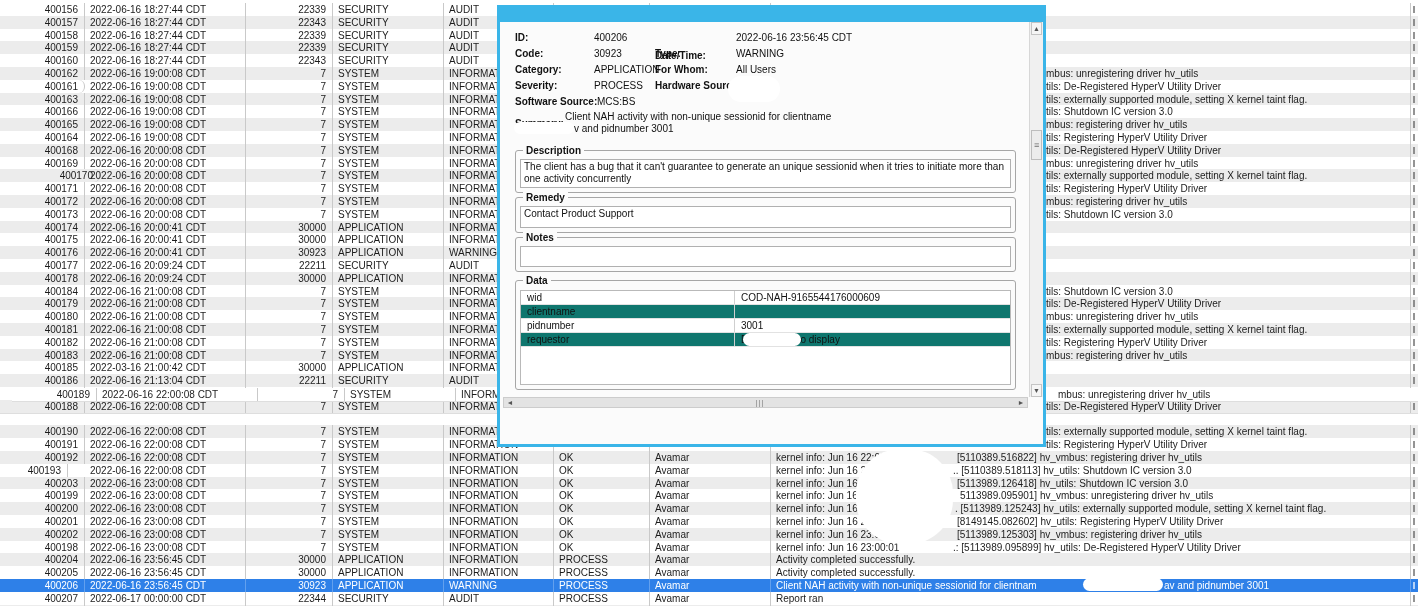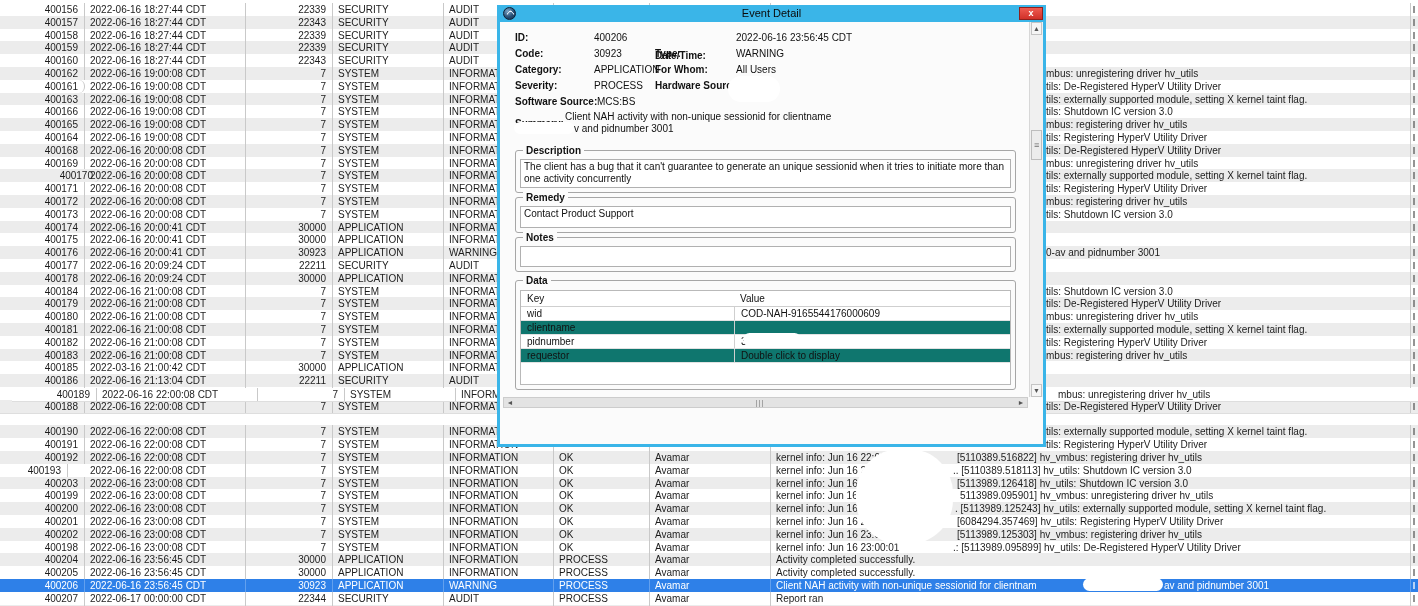--- a/index.html
+++ b/index.html
@@ -293,21 +293,20 @@
       <div class="sliver"></div>
     </div>
     <div class="t-row alt" style="top: 246.2px;">
       <div class="t-cell r" style="left: 0px; width: 85px;">400176</div>
       <div class="t-cell " style="left: 85px; width: 161px;">2022-06-16 20:00:41 CDT</div>
       <div class="t-cell r" style="left: 246px; width: 87px;">30923</div>
       <div class="t-cell " style="left: 333px; width: 111px;">APPLICATION</div>
       <div class="t-cell " style="left: 444px; width: 110px;">WARNING</div>
       <div class="t-cell " style="left: 554px; width: 96px;"></div>
       <div class="t-cell " style="left: 650px; width: 121px;"></div>
-      <div class="t-cell t-msg" style="left: 771px; width: 640px;"><span></span><span class="tail">0-av and pidnumber 3001</span></div>
       <div class="sliver"></div>
     </div>
     <div class="t-row" style="top: 259px;">
       <div class="t-cell r" style="left: 0px; width: 85px;">400177</div>
       <div class="t-cell " style="left: 85px; width: 161px;">2022-06-16 20:09:24 CDT</div>
       <div class="t-cell r" style="left: 246px; width: 87px;">22211</div>
       <div class="t-cell " style="left: 333px; width: 111px;">SECURITY</div>
       <div class="t-cell " style="left: 444px; width: 110px;">AUDIT</div>
       <div class="t-cell " style="left: 554px; width: 96px;"></div>
       <div class="t-cell " style="left: 650px; width: 121px;"></div>
@@ -524,21 +523,21 @@
       <div class="sliver"></div>
     </div>
     <div class="t-row" style="top: 515px;">
       <div class="t-cell r" style="left: 0px; width: 85px;">400201</div>
       <div class="t-cell " style="left: 85px; width: 161px;">2022-06-16 23:00:08 CDT</div>
       <div class="t-cell r" style="left: 246px; width: 87px;">7</div>
       <div class="t-cell " style="left: 333px; width: 111px;">SYSTEM</div>
       <div class="t-cell " style="left: 444px; width: 110px;">INFORMATION</div>
       <div class="t-cell " style="left: 554px; width: 96px;">OK</div>
       <div class="t-cell " style="left: 650px; width: 121px;">Avamar</div>
-      <div class="t-cell t-msg" style="left: 771px; width: 640px;"><span>kernel info: Jun 16 23:00:01</span><span class="msg2" style="left: 186px;">[6084294.357469] hv_utils: Registering HyperV Utility Driver</span></div>
+      <div class="t-cell t-msg" style="left: 771px; width: 640px;"><span>kernel info: Jun 16 23:00:01</span><span class="msg2" style="left: 186px;">[8149145.082602] hv_utils: Registering HyperV Utility Driver</span></div>
       <div class="sliver"></div>
     </div>
     <div class="t-row alt" style="top: 527.8px;">
       <div class="t-cell r" style="left: 0px; width: 85px;">400202</div>
       <div class="t-cell " style="left: 85px; width: 161px;">2022-06-16 23:00:08 CDT</div>
       <div class="t-cell r" style="left: 246px; width: 87px;">7</div>
       <div class="t-cell " style="left: 333px; width: 111px;">SYSTEM</div>
       <div class="t-cell " style="left: 444px; width: 110px;">INFORMATION</div>
       <div class="t-cell " style="left: 554px; width: 96px;">OK</div>
       <div class="t-cell " style="left: 650px; width: 121px;">Avamar</div>
@@ -609,25 +608,20 @@
       <div class="t-cell " style="left: 554px; width: 96px;">OK</div>
       <div class="t-cell " style="left: 650px; width: 121px;">Avamar</div>
       <div class="t-cell t-msg" style="left: 771px; width: 640px;"><span>kernel info: Jun 17 00:00:01</span></div>
     </div>
   </div>
 
 <div class="blob" style="left:856px;top:449px;width:97px;height:95px;border-radius:44px;"></div>
 <div class="blob" style="left:1083px;top:578px;width:80px;height:13px;border-radius:8px;"></div>
 
 <div id="dialog">
-  <div id="dlg-titlebar">
-    <span id="dlg-icon"></span>
-    <div id="dlg-title">Event Detail</div>
-    <div id="dlg-close">x</div>
-  </div>
   <div id="dlg-body">
 
     <span class="f-label" style="left:15px;top:10px;">ID:</span>
     <span class="f-value" style="left:94px;top:10px;">400206</span>
     <span class="f-label" style="left:155px;top:28px;">Date/Time:</span>
     <span class="f-value" style="left:236px;top:10px;">2022-06-16 23:56:45 CDT</span>
 
     <span class="f-label" style="left:15px;top:26px;">Code:</span>
     <span class="f-value" style="left:94px;top:26px;">30923</span>
     <span class="f-label" style="left:155px;top:26px;">Type:</span>
@@ -662,24 +656,20 @@
     </div>
 
     <div class="groupbox" style="top:215px;height:35px;">
       <span class="gb-label">Notes</span>
       <div class="gb-input"></div>
     </div>
 
     <div class="groupbox" style="top:258px;height:110px;">
       <span class="gb-label">Data</span>
       <div id="data-table">
-        <div class="d-head">
-          <span class="d-key">Key</span>
-          <span class="d-val" style="border-left:none;">Value</span>
-        </div>
         <div id="data-rows">
             <div class="d-row">
               <span class="d-key">wid</span>
               <span class="d-val">COD-NAH-9165544176000609</span>
             </div>
             <div class="d-row alt">
               <span class="d-key">clientname</span>
               <span class="d-val"></span>
             </div>
             <div class="d-row">

